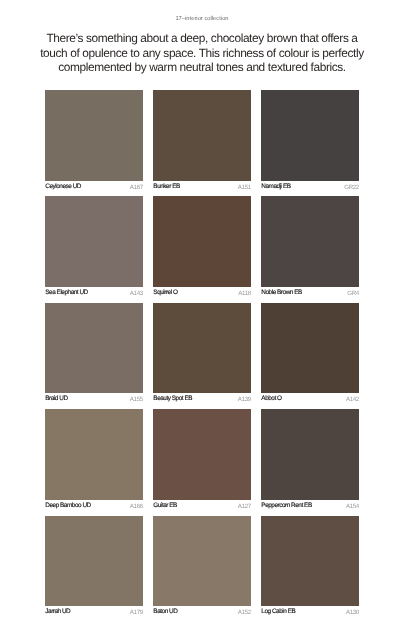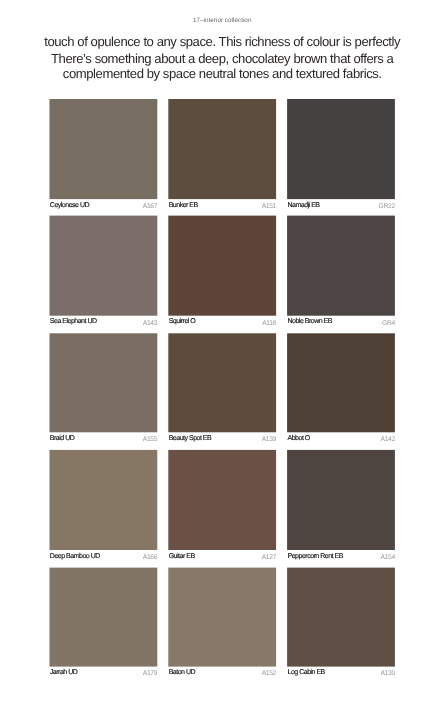--- a/index.html
+++ b/index.html
@@ -28,23 +28,23 @@
            -webkit-text-stroke:0.13px #141011; }
   .ccode { position:absolute; right:-0.2px; top:0; line-height:13.0px; font-size:6.15px;
            letter-spacing:-0.31px; color:#9b9898; }
 </style>
 </head>
 <body>
 
 <div class="page">
   <div class="running-head">17–interior collection</div>
   <div class="intro">
+    <div class="iline">There’s something about a deep, chocolatey brown that offers a</div>
     <div class="iline">touch of opulence to any space. This richness of colour is perfectly</div>
-    <div class="iline">There’s something about a deep, chocolatey brown that offers a</div>
-    <div class="iline">complemented by space neutral tones and textured fabrics.</div>
+    <div class="iline">complemented by warm neutral tones and textured fabrics.</div>
   </div>
   <div class="grid">
       <div class="row">
         <div class="cell">
           <div class="chip" style="background:#786D61"></div>
           <div class="meta">
             <span class="cname">Ceylonese UD</span>
             <span class="ccode">A167</span>
           </div>
         </div>

